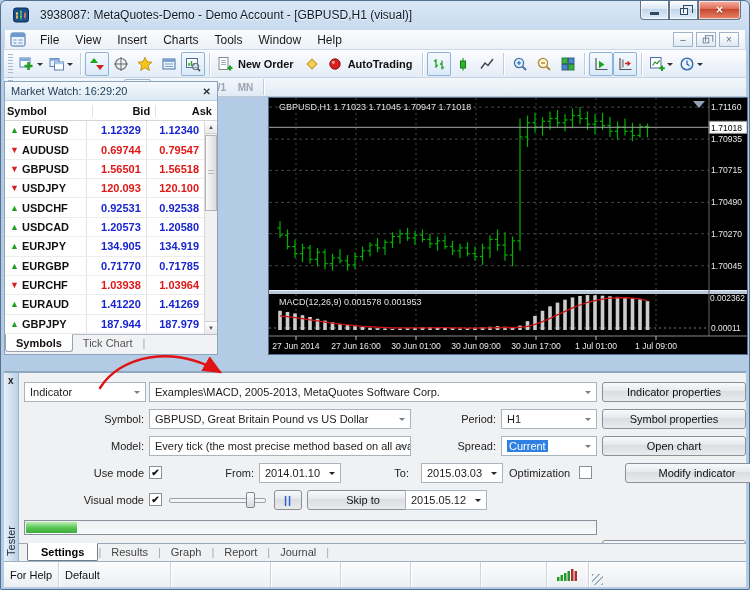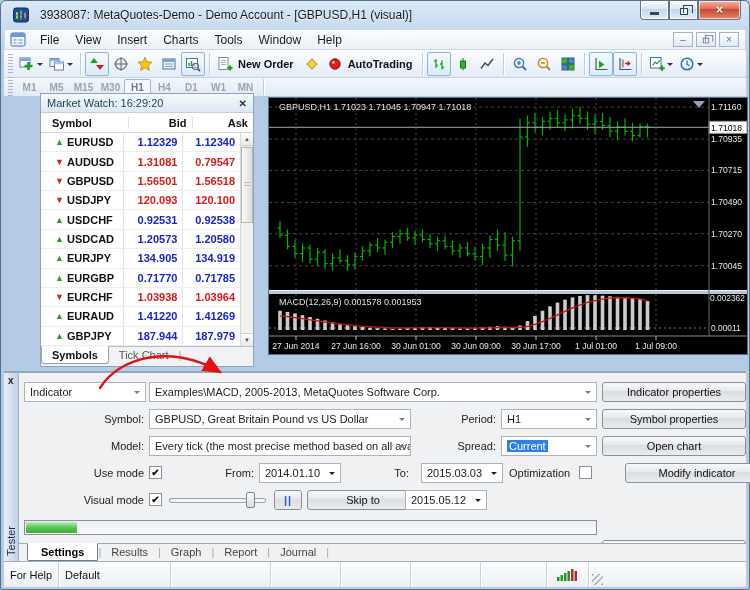--- a/index.html
+++ b/index.html
@@ -53,28 +53,28 @@
 
   
   .tfbar { position:absolute; left:3px; right:3px; top:77px; height:19px; display:flex; align-items:center;
            background:linear-gradient(#f3f7fb,#e2eaf4); border-bottom:1px solid #b9c7d6; padding:0 3px; }
   .tf { min-width:27px; height:16px; display:flex; align-items:center; justify-content:center; font-size:10px;
         font-weight:700; color:#9aa4b0; border:1px solid transparent; }
   .tf.active { background:#f6f9fc; border-color:#9fb6cf; color:#6e7a86; border-radius:2px; }
   .tfsep { width:1px; height:16px; background:#c2cddc; box-shadow:1px 0 0 #fff; margin:0 4px; }
 
   
-  .mw-panel { position:absolute; left:3px; top:92px; width:214px; height:274px; background:#fff;
-              border:1px solid #8ba3bd; display:flex; flex-direction:column;margin-left:36px; }
+  .mw-panel { position:absolute; left:3px; top:80px; width:214px; height:274px; background:#fff;
+              border:1px solid #8ba3bd; display:flex; flex-direction:column; }
   .mw-title { height:19px; flex:none; background:linear-gradient(#f5f9fd,#dce8f4); border-bottom:1px solid #c2d0e0;
               display:flex; align-items:center; padding:0 6px; color:#1d3céis55; color:#1d3c55; }
   .mw-close { margin-left:auto; font-weight:700; font-size:10px; color:#333; }
   .mw-header { height:20px; flex:none; display:flex; align-items:center; border-bottom:1px solid #d6d6d6;
                font-weight:700; }
-  .c-sym { width:102px; padding-left:11px; display:flex; align-items:center; }
+  .c-sym { width:102px; padding-left:2px; display:flex; align-items:center; }
   .c-bid { width:74px; text-align:right; padding-right:5px; border-left:1px solid #e3e3e3; }
   .c-ask { width:72px; text-align:right; padding-right:5px; border-left:1px solid #e3e3e3; }
   .mw-body { flex:1; position:relative; display:flex; flex-direction:column; padding-right:13px; }
   .mw-row { flex:1; display:flex; align-items:center; border-bottom:1px solid #ededed; font-weight:700; }
   .mw-row .c-bid,.mw-row .c-ask { height:100%; display:flex; align-items:center; justify-content:flex-end; }
   .arr { width:15px; text-align:center; font-size:9px; }
   .arr.up { color:#1fa11f; } .arr.down { color:#d42222; }
   .px.up { color:#1724cf; } .px.down { color:#e01717; }
   .mw-scroll { position:absolute; right:0; top:0; bottom:0; width:13px; background:#f1f1f1;
                border-left:1px solid #d8d8d8; }
@@ -418,21 +418,21 @@
                 <span>EURUSD</span>
               </div>
               <div class="c-bid px up">1.12329</div>
               <div class="c-ask px up">1.12340</div>
             </div>
             <div class="mw-row">
               <div class="c-sym">
                 <span class="arr down">▼</span>
                 <span>AUDUSD</span>
               </div>
-              <div class="c-bid px down">1.31081</div>
+              <div class="c-bid px down">0.69744</div>
               <div class="c-ask px down">0.79547</div>
             </div>
             <div class="mw-row">
               <div class="c-sym">
                 <span class="arr down">▼</span>
                 <span>GBPUSD</span>
               </div>
               <div class="c-bid px down">1.56501</div>
               <div class="c-ask px down">1.56518</div>
             </div>

